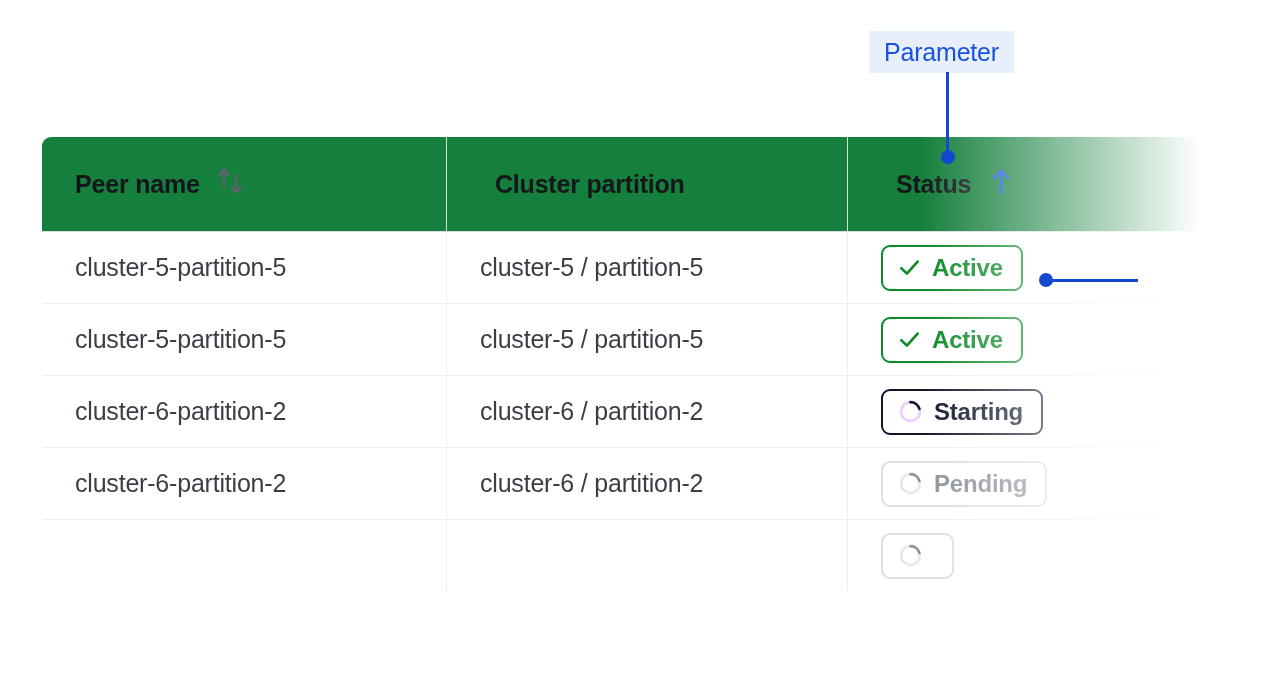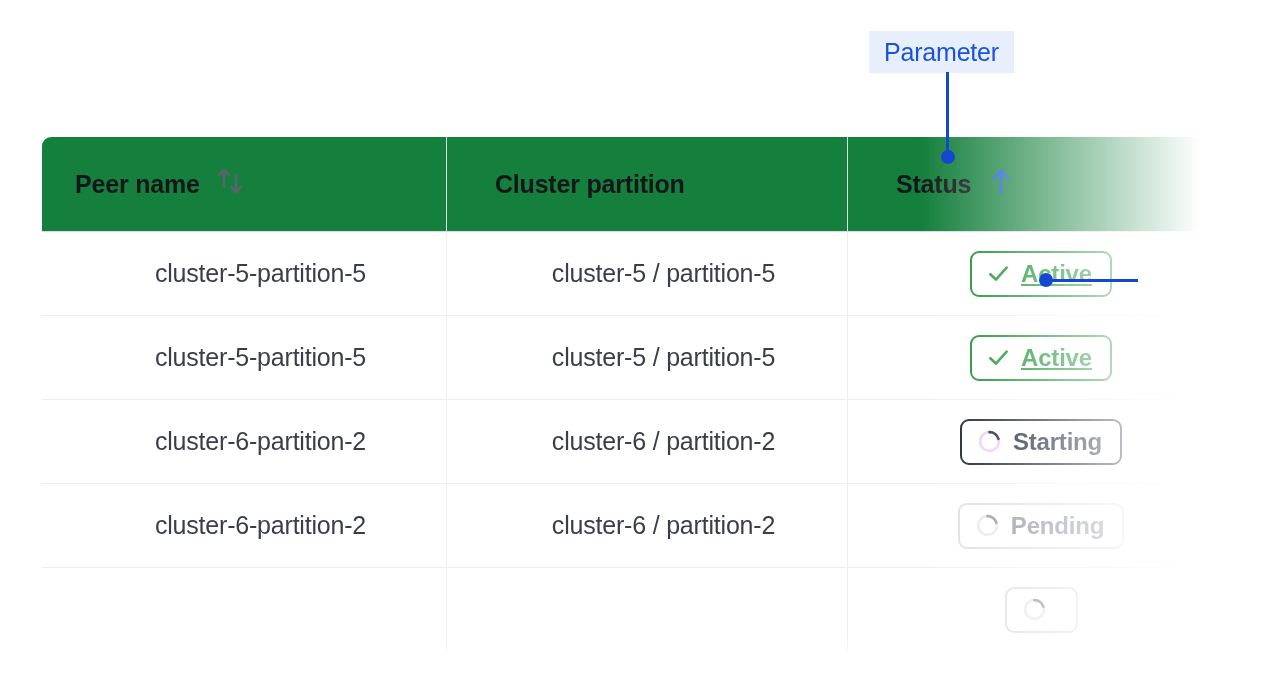--- a/index.html
+++ b/index.html
@@ -60,31 +60,30 @@
     color: #14161a;
     letter-spacing: -0.2px;
     vertical-align: middle;
     box-sizing: border-box;
   }
   table.peer-table thead th + th { border-left: 1px solid #d9dce1; padding-left: 48px; }
 
   .th-inner { display: flex; align-items: center; gap: 16px; }
 
   table.peer-table tbody td {
-    height: 84px;
+    height: 72px;
     padding: 0 0 0 33px;
     font-size: 25px;
     font-weight: 400;
     color: #3a3f47;
     letter-spacing: -0.2px;
     border-bottom: 1px solid #eceef1;
     vertical-align: middle;
     box-sizing: border-box;
     background: #ffffff;
-    text-align: center;
   }
   table.peer-table tbody td + td { border-left: 1px solid #eceef1; }
 
   tr.dim td { color: #acb1b8; }
 
   
   col.c1 { width: 405px; }
   col.c2 { width: 401px; }
   col.c3 { width: 354px; }
 
@@ -98,21 +97,21 @@
     border-radius: 9px;
     border: 2px solid currentColor;
     font-size: 24px;
     font-weight: 600;
     letter-spacing: -0.2px;
     box-sizing: border-box;
     white-space: nowrap;
   }
   .badge .blabel { color: inherit; }
 
-  .badge.active  { color: #0b8a25; text-decoration: underline; }
+  .badge.active  { color: #0b8a25; }
   .badge.starting{ color: #0f172a; }
   .badge.pending { color: #a9aeb5; border-color: #dcdfe3; }
 
   .check { width: 23px; height: 23px; display:block; }
   .spinner { width: 25px; height: 25px; display:block; }
 
   
   .pill {
     position: absolute;
     display: inline-flex;

